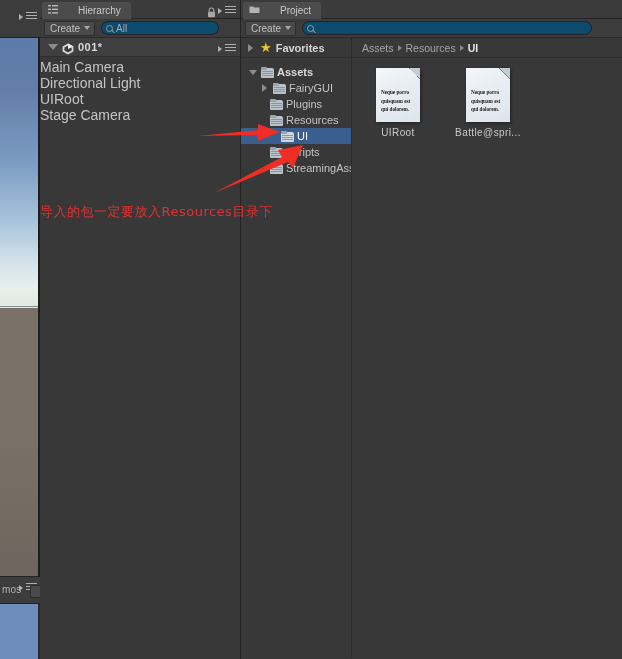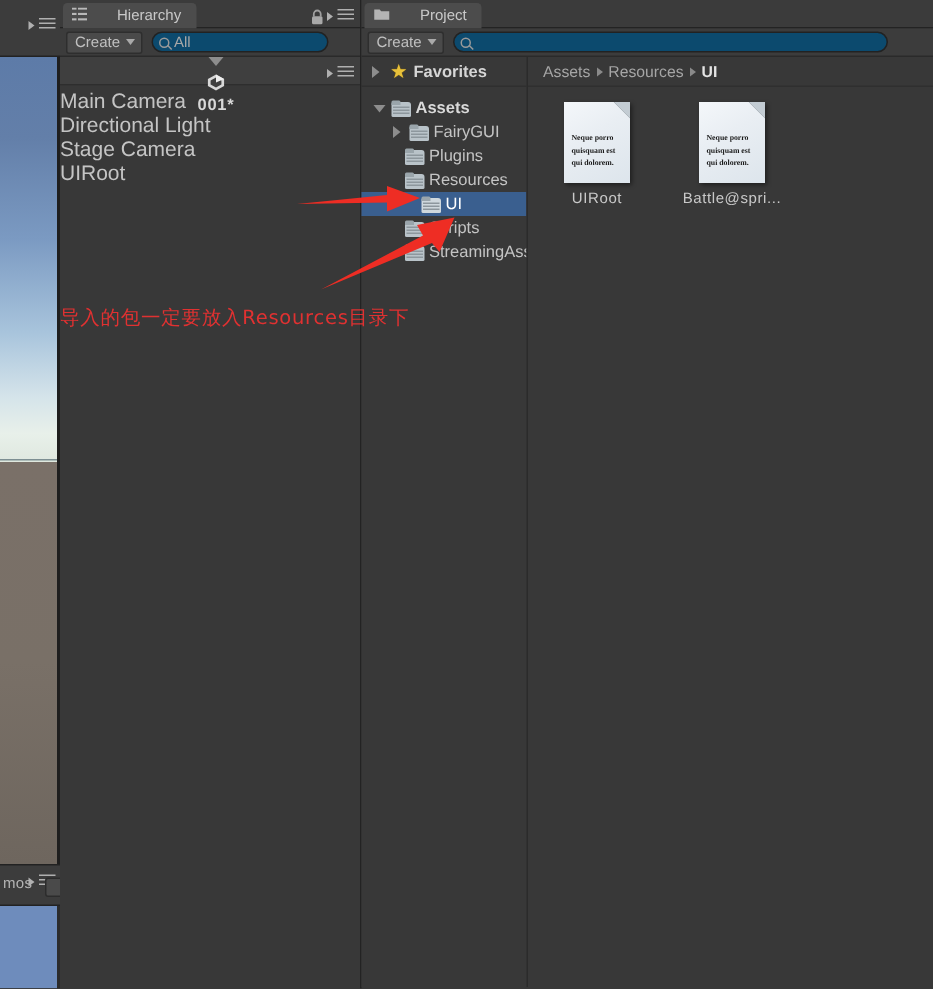--- a/index.html
+++ b/index.html
@@ -128,21 +128,21 @@
     position: relative; margin-right: 3px; flex: none;
   }
   .search-field .mag::after {
     content: ""; position: absolute; right: -3px; bottom: -2px;
     width: 4px; height: 1.2px; background: #9a9a9a; transform: rotate(45deg);
   }
 
   .scene-row {
     position: relative; height: 19px; background: #3f3f3f;
     border-bottom: 1px solid #2e2e2e;
-    display: flex; align-items: center; padding-left: 8px; gap: 4px; flex-direction: column;
+    display: flex; align-items: center; padding-left: 8px; gap: 4px;
   }
   .tri {
     width: 0; height: 0; border-left: 5px solid transparent;
     border-right: 5px solid transparent; border-top: 6px solid #8d8d8d;
   }
   .tri.closed {
     border-top: 5px solid transparent; border-bottom: 5px solid transparent;
     border-left: 6px solid #8d8d8d; border-right: 0;
   }
   .unity-logo {
@@ -352,24 +352,24 @@
     </div>
 
     <div class="h-list">
       <div class="h-item">
         <span>Main Camera</span>
       </div>
       <div class="h-item">
         <span>Directional Light</span>
       </div>
       <div class="h-item">
+        <span>UIRoot</span>
+      </div>
+      <div class="h-item">
         <span>Stage Camera</span>
-      </div>
-      <div class="h-item">
-        <span>UIRoot</span>
       </div>
     </div>
   </div>
 
   <div class="project">
 
     <div class="tabstrip">
       <div class="tab project-tab">
         <span class="tab-icon">
           <svg width="11" height="9" viewBox="0 0 11 9">

